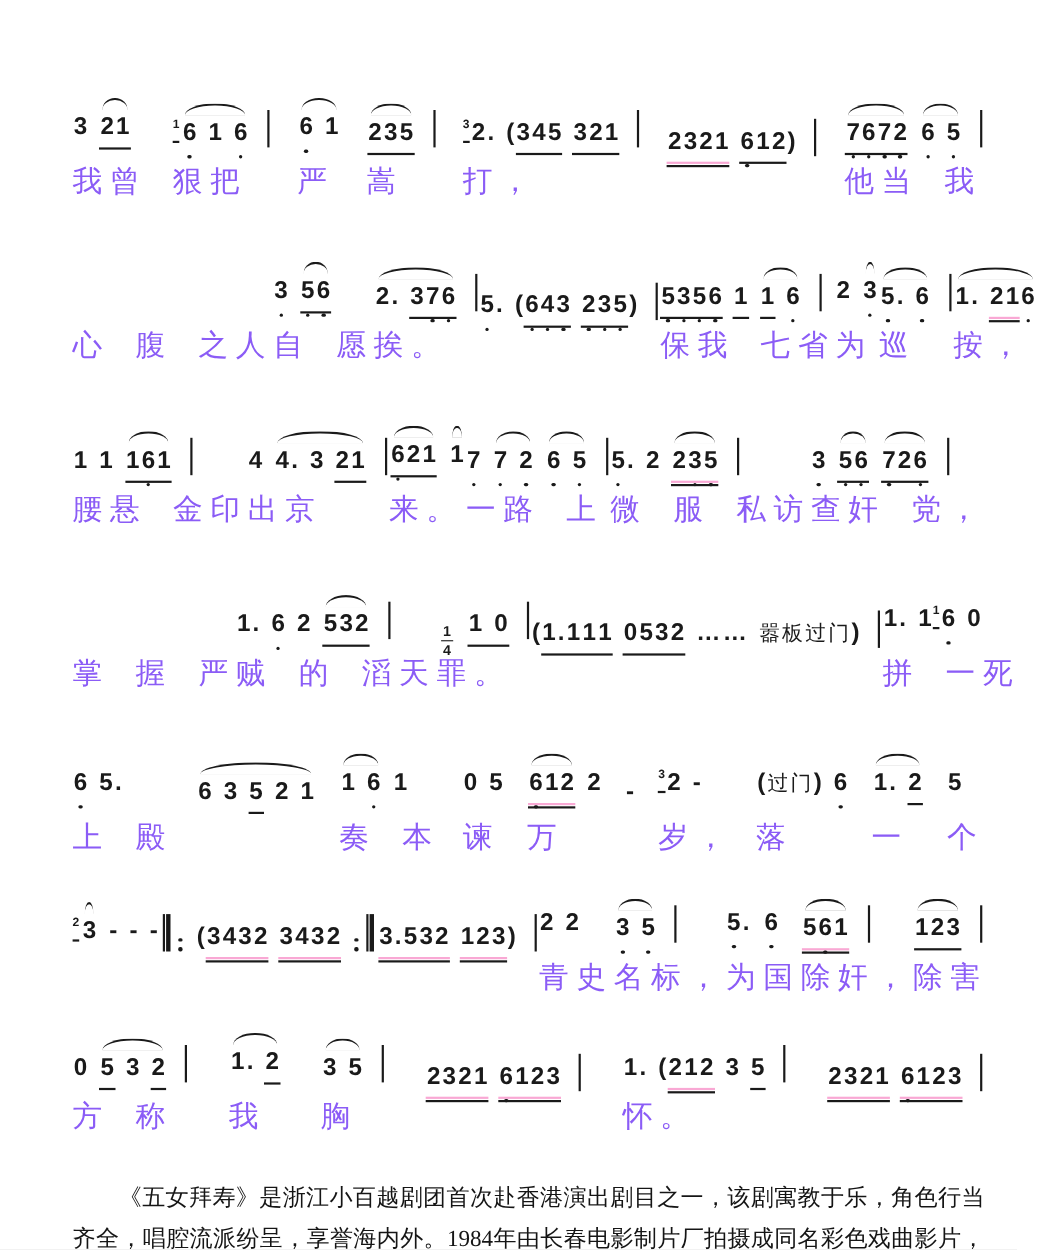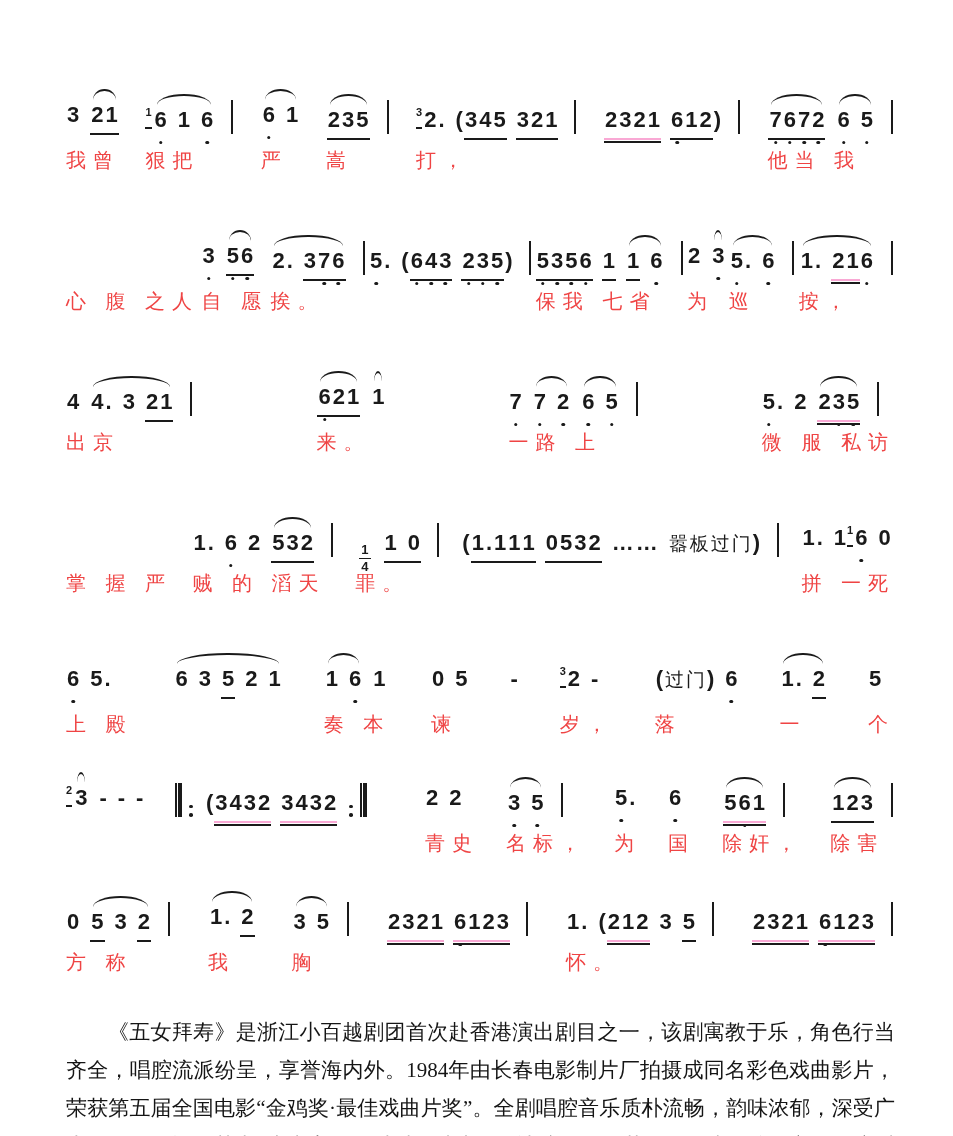--- a/index.html
+++ b/index.html
@@ -30,22 +30,22 @@
   .grace .ch{font-size:11px;padding:0}
   .bar{display:inline-block;width:2px;height:34px;background:#1a1a1a;margin:0 2px 0 7px;vertical-align:-7px}
   .dbar{display:inline-block;width:7px;height:34px;border-left:2px solid #1a1a1a;
     border-right:4px solid #1a1a1a;box-sizing:border-box;margin:0 4px;vertical-align:-7px}
   .rdots{display:inline-flex;flex-direction:column;gap:5px;margin:0 3px;vertical-align:2px}
   .rdots::before,.rdots::after{content:"";width:3.5px;height:3.5px;border-radius:50%;background:#1a1a1a}
   .frac{display:inline-flex;flex-direction:column;align-items:center;font-size:13px;font-weight:700;
     line-height:1.05;margin:0 4px;vertical-align:-4px}
   .fn{border-bottom:1.5px solid #1a1a1a;padding:0 2px 1px}
   .fd{padding-top:1px}
-  .l{font-family:Liberation Sans, sans-serif;font-size:20px;letter-spacing:7px;
-     white-space:nowrap;min-height:28px;color:#ef4444}
+  .l{font-family:Liberation Mono, monospace;font-size:27px;letter-spacing:7px;
+     white-space:nowrap;min-height:28px;color:#8b5cf6}
   
   .about{margin-top:22px;font-family:"Liberation Serif",serif;font-size:21px;
     line-height:38px;text-align:justify;color:#151515}
   .about p{margin:0;text-indent:2em}
 </style>
 </head>
 <body>
 
 <div class="sheet">
   <div id="score">
@@ -107,34 +107,42 @@
           <div class="n"><span class="slur"><span class="ch db">5</span><span class="ch">.</span><span class="sp"></span><span class="ch db">6</span></span><span class="sp"></span><span class="bar"></span></div>
           <div class="l">巡</div>
         </div>
         <div class="seg">
           <div class="n"><span class="slur"><span class="ch">1</span><span class="ch">.</span><span class="sp"></span><span class="uu"><span class="ch">2</span><span class="ch">1</span></span><span class="ch db">6</span></span><span class="sp"></span><span class="bar"></span></div>
           <div class="l">按，</div>
         </div>
       </div>
       <div class="line m1">
         <div class="seg">
+          <div class="n"><span class="ch">1</span><span class="sp"></span><span class="ch">1</span><span class="sp"></span><span class="slur"><span class="u"><span class="ch">1</span><span class="ch db">6</span><span class="ch">1</span></span></span><span class="sp"></span><span class="bar"></span></div>
+          <div class="l">腰悬 金印</div>
+        </div>
+        <div class="seg">
           <div class="n"><span class="ch">4</span><span class="sp"></span><span class="slur"><span class="ch">4</span><span class="ch">.</span><span class="sp"></span><span class="ch">3</span><span class="sp"></span><span class="u"><span class="ch">2</span><span class="ch">1</span></span></span><span class="sp"></span><span class="bar"></span></div>
           <div class="l">出京</div>
         </div>
         <div class="seg">
           <div class="n"><span class="slur"><span class="u"><span class="ch db">6</span><span class="ch">2</span><span class="ch">1</span></span></span><span class="sp"></span><span class="slur"><span class="ch">1</span></span></div>
           <div class="l">来。</div>
         </div>
         <div class="seg">
           <div class="n"><span class="ch db">7</span><span class="sp"></span><span class="slur"><span class="ch db">7</span><span class="sp"></span><span class="ch db">2</span></span><span class="sp"></span><span class="slur"><span class="ch db">6</span><span class="sp"></span><span class="ch db">5</span></span><span class="sp"></span><span class="bar"></span></div>
           <div class="l">一路 上</div>
         </div>
         <div class="seg">
           <div class="n"><span class="ch db">5</span><span class="ch">.</span><span class="sp"></span><span class="ch">2</span><span class="sp"></span><span class="slur"><span class="uu"><span class="ch">2</span><span class="ch db">3</span><span class="ch db">5</span></span></span><span class="sp"></span><span class="bar"></span></div>
           <div class="l">微 服 私访</div>
+        </div>
+        <div class="seg">
+          <div class="n"><span class="ch db">3</span><span class="sp"></span><span class="slur"><span class="u"><span class="ch db">5</span><span class="ch db">6</span></span></span><span class="sp"></span><span class="slur"><span class="u"><span class="ch db">7</span><span class="ch">2</span><span class="ch db">6</span></span></span><span class="sp"></span><span class="bar"></span></div>
+          <div class="l">查奸 党，</div>
         </div>
       </div>
       <div class="line m1">
         <div class="seg">
           <div class="l">掌 握 严</div>
         </div>
         <div class="seg">
           <div class="n"><span class="ch">1</span><span class="ch">.</span><span class="sp"></span><span class="ch db">6</span><span class="sp"></span><span class="ch">2</span><span class="sp"></span><span class="slur"><span class="u"><span class="ch">5</span><span class="ch">3</span><span class="ch">2</span></span></span><span class="sp"></span><span class="bar"></span></div>
           <div class="l">贼 的 滔天</div>
         </div>
@@ -165,20 +173,24 @@
         </div>
         <div class="seg">
           <div class="n"><span class="slur"><span class="ch">1</span><span class="sp"></span><span class="ch db">6</span></span><span class="sp"></span><span class="ch">1</span></div>
           <div class="l">奏 本</div>
         </div>
         <div class="seg">
           <div class="n"><span class="ch">0</span><span class="sp"></span><span class="ch">5</span></div>
           <div class="l">谏</div>
         </div>
         <div class="seg">
+          <div class="n"><span class="slur"><span class="uu"><span class="ch db">6</span><span class="ch">1</span><span class="ch">2</span></span></span><span class="sp"></span><span class="ch">2</span></div>
+          <div class="l">万</div>
+        </div>
+        <div class="seg">
           <div class="n"><span class="ch">-</span></div>
           <div class="l"></div>
         </div>
         <div class="seg">
           <div class="n"><span class="grace"><span class="ch">3</span></span><span class="ch">2</span><span class="sp"></span><span class="ch">-</span></div>
           <div class="l">岁，</div>
         </div>
         <div class="seg">
           <div class="n"><span class="ch">(</span><span class="ch zh">过</span><span class="ch zh">门</span><span class="ch">)</span><span class="sp"></span><span class="ch db">6</span></div>
           <div class="l">落</div>
@@ -195,20 +207,21 @@
       <div class="line m2">
         <div class="seg">
           <div class="n"><span class="grace"><span class="ch">2</span></span><span class="slur"><span class="ch">3</span></span><span class="sp"></span><span class="ch">-</span><span class="sp"></span><span class="ch">-</span><span class="sp"></span><span class="ch">-</span></div>
           <div class="l"></div>
         </div>
         <div class="seg">
           <div class="n"><span class="dbar"></span><span class="rdots"></span><span class="sp"></span><span class="ch">(</span><span class="uu"><span class="ch">3</span><span class="ch">4</span><span class="ch">3</span><span class="ch">2</span></span><span class="sp"></span><span class="uu"><span class="ch">3</span><span class="ch">4</span><span class="ch">3</span><span class="ch">2</span></span><span class="sp"></span><span class="rdots"></span><span class="dbar"></span></div>
           <div class="l"></div>
         </div>
         <div class="seg">
+          <div class="n"><span class="uu"><span class="ch">3</span><span class="ch">.</span><span class="ch">5</span><span class="ch">3</span><span class="ch">2</span></span><span class="sp"></span><span class="uu"><span class="ch">1</span><span class="ch">2</span><span class="ch">3</span></span><span class="ch">)</span><span class="sp"></span><span class="bar"></span></div>
           <div class="l"></div>
         </div>
         <div class="seg">
           <div class="n"><span class="ch">2</span><span class="sp"></span><span class="ch">2</span></div>
           <div class="l">青史</div>
         </div>
         <div class="seg">
           <div class="n"><span class="slur"><span class="ch db">3</span><span class="sp"></span><span class="ch db">5</span></span><span class="sp"></span><span class="bar"></span></div>
           <div class="l">名标，</div>
         </div>

